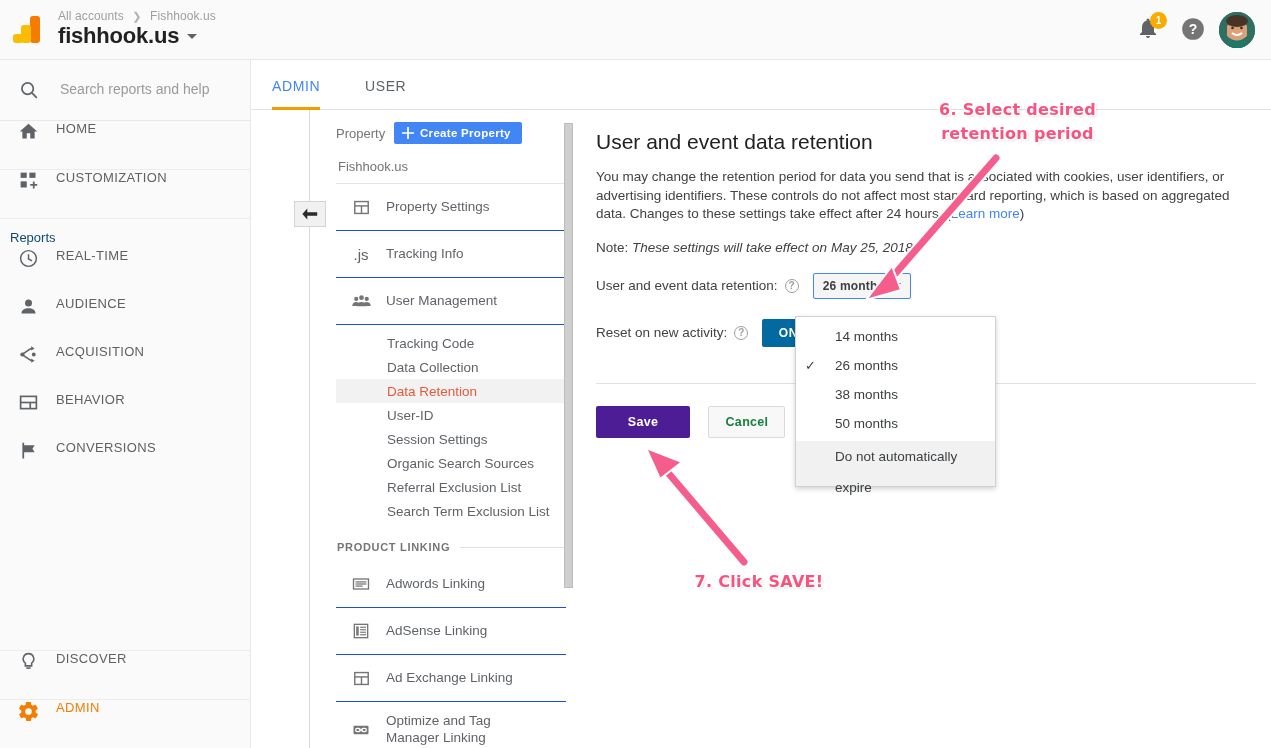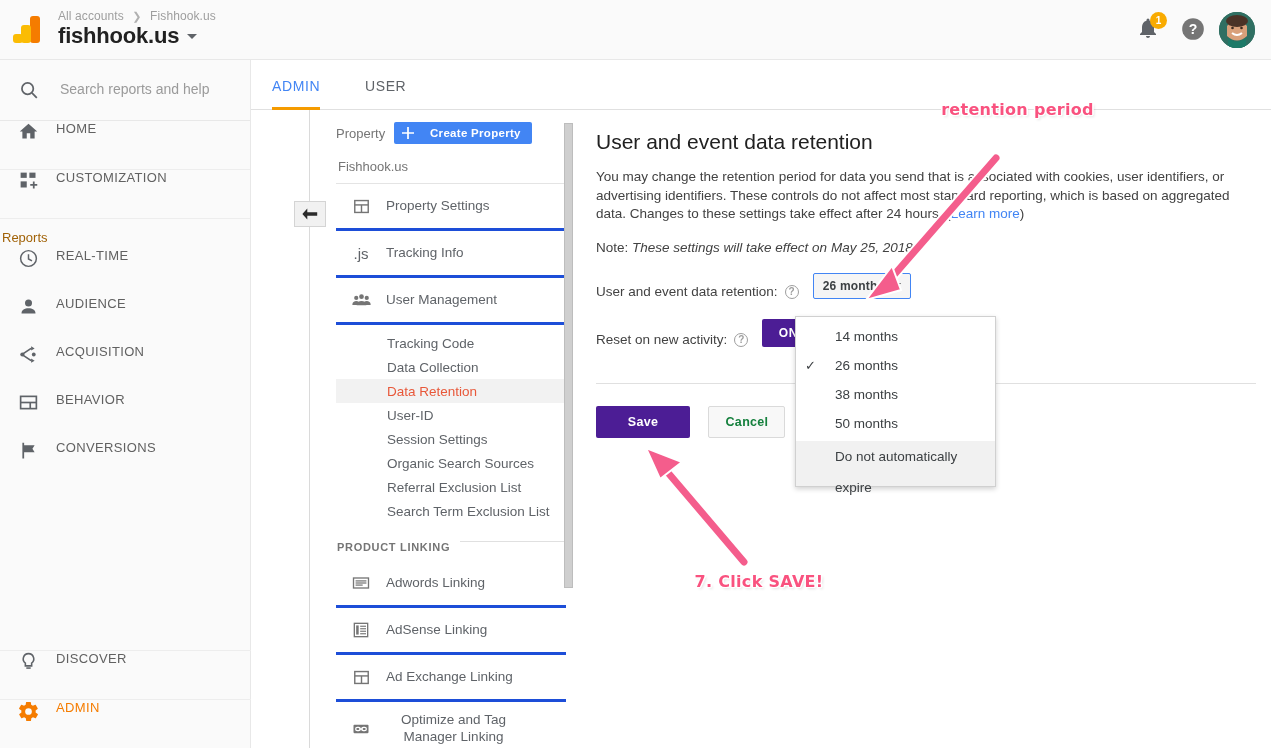--- a/index.html
+++ b/index.html
@@ -74,21 +74,21 @@
   }
   .nav-item .ni-icon {
     width: 56px; display: flex; justify-content: center; align-items: center;
   }
   .nav-item .ni-label {
     font-size: 13px; color: #616161; letter-spacing: .35px;
   }
   .nav-item.sub { height: 48px; border-bottom: none; }
   .nav-item.active .ni-label { color: #f57c00; }
   #reports-label {
-    padding: 11px 0 3px 2px; font-size: 13px; color: #a16207;
+    padding: 11px 0 3px 10px; font-size: 13px; color: #0c4a6e;
   }
   #reports-group { border-bottom: none; }
   #bottom-group { position: absolute; left: 0; bottom: 0; width: 251px; }
   #bottom-group .nav-item { border-bottom: none; border-top: 1px solid #ededed; }
 
   
   #tabstrip {
     position: absolute; left: 251px; top: 60px; width: 1020px; height: 50px;
     background: #fff; border-bottom: 1px solid #e0e0e0;
   }
@@ -121,43 +121,43 @@
     position: absolute; left: 336px; top: 120px; width: 230px; height: 628px;
     overflow: hidden;
   }
   #prop-head { position: relative; height: 30px; }
   #prop-label { position: absolute; left: 0; top: 6px; font-size: 13px; color: #757575; }
   #create-prop {
     position: absolute; left: 58px; top: 2px; height: 22px;
     background: #4285f4; color: #fff; border: none; border-radius: 2px;
     font-family: inherit; font-size: 11.5px; font-weight: bold;
     letter-spacing: .3px; padding: 0 11px 0 8px; cursor: pointer;
-    display: flex; align-items: center; gap: 16px;
+    display: flex; align-items: center; gap: 6px;
   }
   #prop-name {
     font-size: 13px; color: #757575; padding: 9px 0 9px 2px;
     border-bottom: 1px solid #e4e4e4; cursor: pointer;
   }
   .prop-row {
     display: flex; align-items: center; height: 47px;
-    border-bottom: 3px solid #1d4ed8; cursor: pointer; text-align: center;
+    border-bottom: 1px solid #1d4ed8; cursor: pointer;
   }
   .prop-row .pr-icon {
     width: 50px; display: flex; justify-content: center; align-items: center;
     color: #757575; font-size: 14px;
   }
   .prop-row .pr-label { font-size: 13.5px; color: #5f6368; line-height: 1.25; }
   #sublist { padding: 6px 0 4px 0; border-bottom: none; }
   .sub-link {
     display: block; padding: 4.5px 0 4.5px 51px;
     font-size: 13.5px; color: #5f6368; cursor: pointer;
   }
   .sub-link.selected { color: #e8583a; background: #f2f2f2; }
   #plink-hdr {
-    display: flex; align-items: flex-start; gap: 10px;
+    display: flex; align-items: center; gap: 10px;
     margin: 14px 0 8px 1px;
     font-size: 11px; font-weight: bold; letter-spacing: .7px; color: #757575;
   }
   #plink-hdr .rule { flex: 1; height: 1px; background: #e0e0e0; }
 
   
   #prop-scroll {
     position: absolute; left: 564px; top: 123px; width: 9px; height: 465px;
     background: #cfcfcf; border: 1px solid #bdbdbd; cursor: pointer;
   }
@@ -172,42 +172,42 @@
     font-size: 21px; color: #212121; font-weight: normal; margin: 0 0 14px 0;
   }
   #desc {
     font-size: 13.5px; color: #424242; line-height: 18.5px; width: 648px;
     margin: 0 0 16px 0;
   }
   #desc a { color: #4285f4; text-decoration: none; cursor: pointer; }
   #note { font-size: 13.5px; color: #424242; margin: 0 0 18px 0; }
   #note .em { font-style: italic; }
 
-  .field-row { display: flex; align-items: flex-end; margin-bottom: 20px; }
+  .field-row { display: flex; align-items: center; margin-bottom: 20px; }
   .field-label { font-size: 13.5px; color: #424242; }
   .qmark {
     display: inline-block; width: 14px; height: 14px; border-radius: 50%;
     border: 1px solid #9e9e9e; color: #9e9e9e;
     font-size: 10px; line-height: 12px; text-align: center;
     margin-left: 7px; cursor: pointer; font-weight: bold;
   }
   #retention-select {
     margin-left: 14px; height: 26px; min-width: 82px;
     background: #f5f5f5; border: 1px solid #4285f4; border-radius: 2px;
     font-size: 12px; font-weight: bold; color: #3c4043; letter-spacing: .2px;
     padding: 0 9px; display: flex; align-items: center; gap: 9px;
     cursor: pointer;
   }
   #retention-select .dcaret {
     border-left: 4.5px solid transparent; border-right: 4.5px solid transparent;
     border-top: 5px solid #3c4043;
   }
   #reset-toggle {
     margin-left: 14px; height: 28px; min-width: 52px;
-    background: #4c1d95; color: #fff; border: none; border-radius: 2px;
+    background: #0369a1; color: #fff; border: none; border-radius: 2px;
     font-family: inherit; font-size: 12px; font-weight: bold; letter-spacing: .5px;
     cursor: pointer;
   }
   #divider {
     width: 660px; height: 1px; background: #e0e0e0; margin: 36px 0 22px 0;
   }
   .btn {
     height: 32px; border-radius: 2px; font-family: inherit;
     font-size: 12.5px; font-weight: bold; letter-spacing: .3px; cursor: pointer;
   }
@@ -577,20 +577,21 @@
 
 <div id="dropdown">
   <div class="dd-item">14 months</div>
   <div class="dd-item checked">26 months</div>
   <div class="dd-item">38 months</div>
   <div class="dd-item">50 months</div>
   <div class="dd-item hover" id="dd-last">Do not automatically expire</div>
 </div>
 
 <div class="anno" id="anno-6">
+  <div>6. Select desired</div>
   <div>retention period</div>
 </div>
 <div class="anno" id="anno-7">7. Click SAVE!</div>
 
 <svg id="arrows">
 
   <g stroke="none">
     <line x1="996" y1="158" x2="887" y2="283" stroke="#fff" stroke-width="11" stroke-linecap="round"></line>
     <line x1="996" y1="158" x2="887" y2="283" stroke="#f45d8c" stroke-width="7" stroke-linecap="round"></line>
     <polygon points="866,300 901,290 892,266" fill="#f45d8c" stroke="#fff" stroke-width="2"></polygon>

